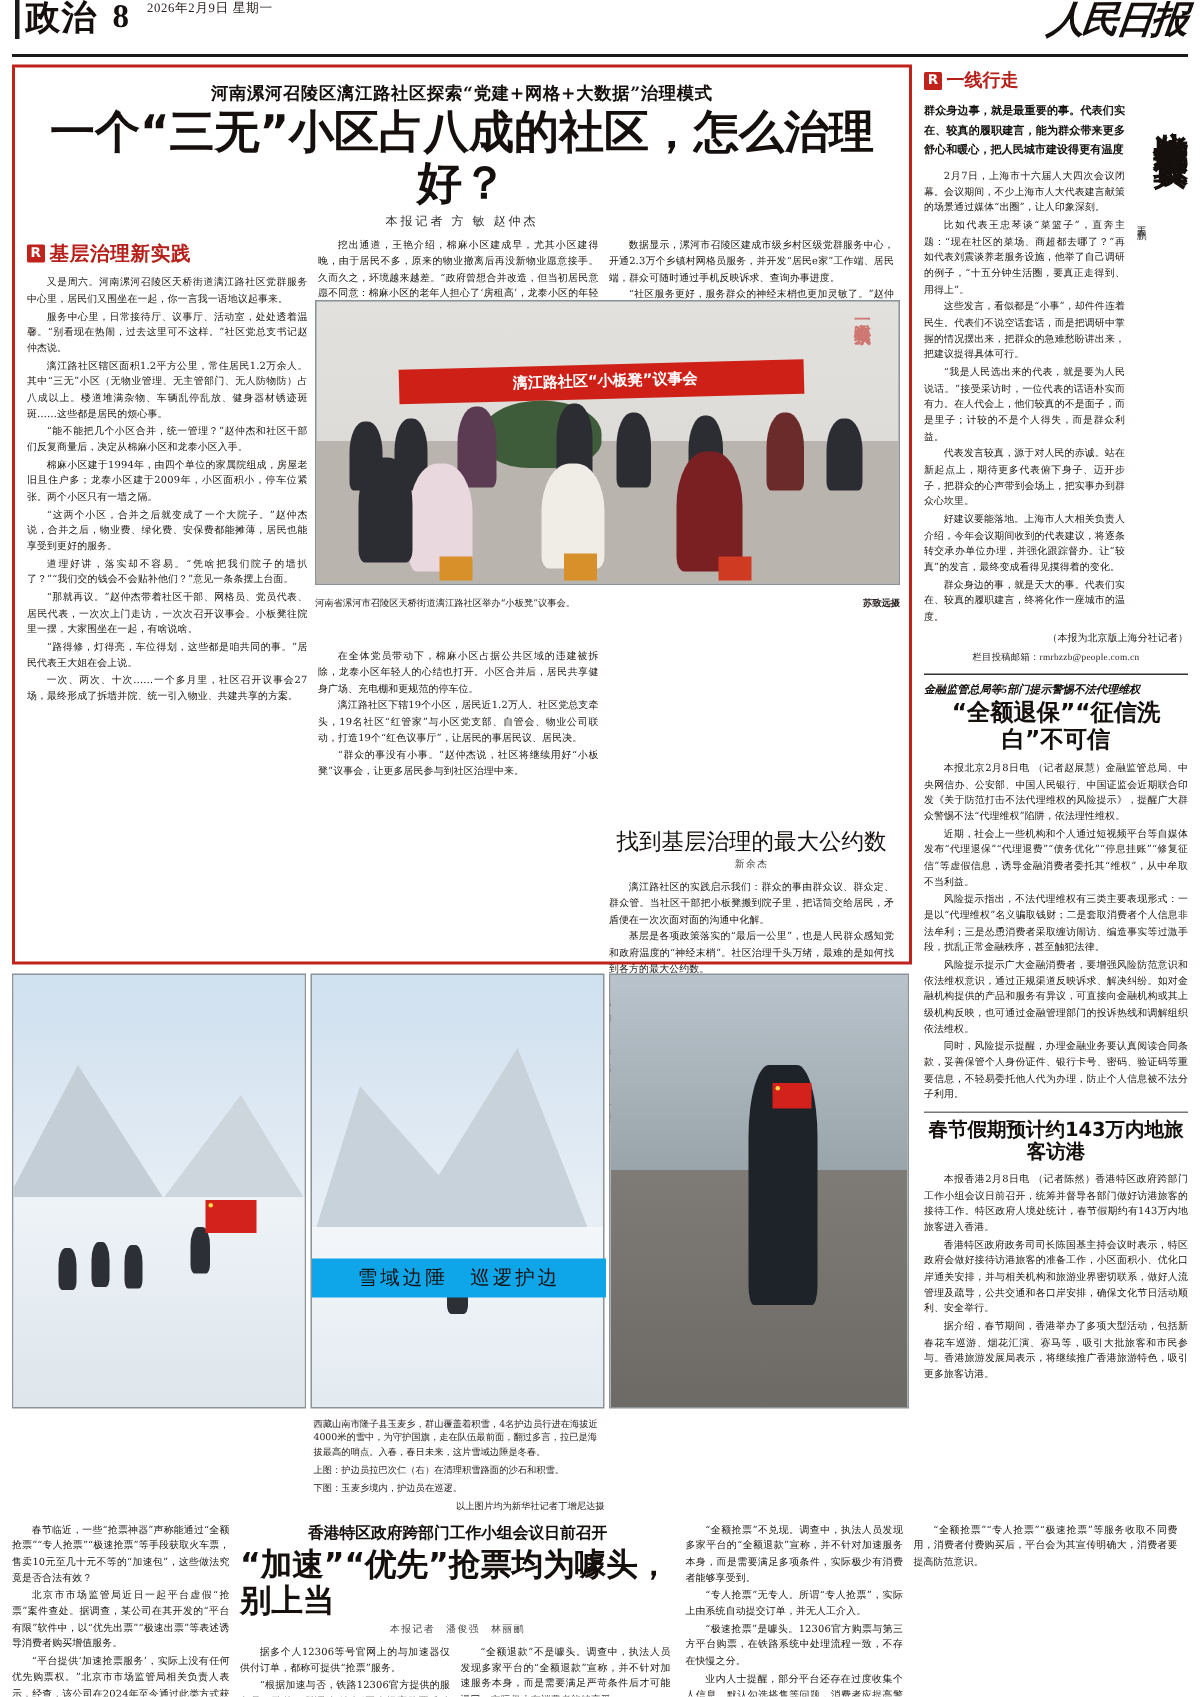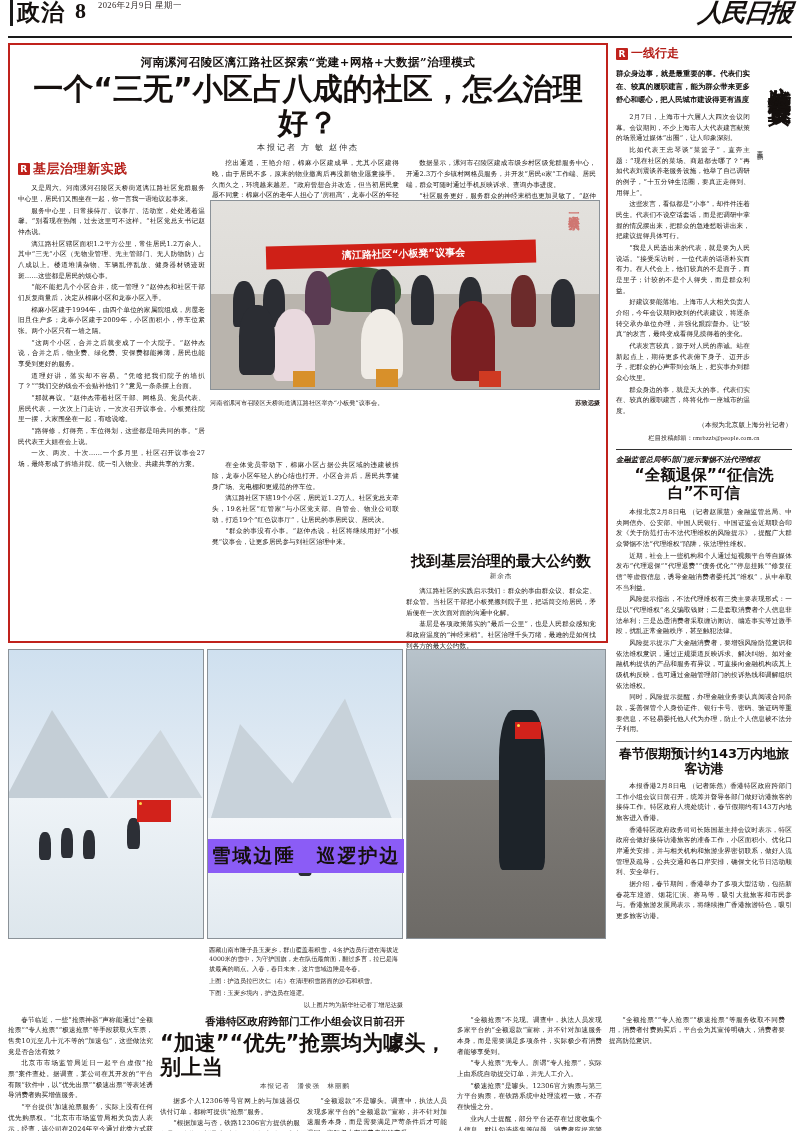--- a/index.html
+++ b/index.html
@@ -43,21 +43,21 @@
           line-height:12px;text-align:center;font-weight:bold;border-radius:1px;}
 
   .body-text{font-size:6.6px;line-height:1.62;text-align:justify;color:#1b1512;
              font-family:"DejaVu Serif",serif;letter-spacing:.1px;}
   .body-text p{margin:0 0 1px;text-indent:2em;}
 
   .photo{width:100%;background:#b9c2c8;position:relative;overflow:hidden;border:1px solid #8b9298;box-sizing:border-box;}
   .pcap{font-size:6.2px;line-height:1.5;margin-top:3px;color:#2a2220;font-family:"DejaVu Serif",serif;}
   .pcap .credit{float:right;font-weight:bold;}
 
-  .subhead{text-align:center;font-size:15px;font-weight:bold;margin:7px 0 1px;
+  .subhead{text-align:center;font-size:15px;font-weight:normal;margin:7px 0 1px;
            font-family:"DejaVu Sans","Liberation Sans",sans-serif;}
   .subbyline{text-align:center;font-size:6.5px;color:#444;margin-bottom:5px;letter-spacing:1px;}
 
   
   .rc-label{display:flex;align-items:center;gap:3px;font-size:12px;font-weight:bold;color:#b5201a;
             font-family:"DejaVu Sans","Liberation Sans",sans-serif;margin:2px 0 6px;}
   .rc-lead{font-size:7.4px;line-height:1.75;font-weight:bold;text-align:justify;color:#13100e;
            font-family:"DejaVu Serif",serif;}
   .rc-split{display:flex;gap:5px;margin-top:5px;}
   .rc-text{flex:1;}
@@ -138,21 +138,21 @@
             <p>一次、两次、十次……一个多月里，社区召开议事会27场，最终形成了拆墙并院、统一引入物业、共建共享的方案。</p>
           </div>
         </div>
 
         <div class="col c2">
           <div class="body-text" style="height:186px;overflow:hidden">
             <p>挖出通道，王艳介绍，棉麻小区建成早，尤其小区建得晚，由于居民不多，原来的物业撤离后再没新物业愿意接手。久而久之，环境越来越差。“政府曾想合并改造，但当初居民意愿不同意：棉麻小区的老年人担心了‘房租高’，龙泰小区的年轻人担心楼道拥挤。”赵仲杰说。</p>
             <p>“垃圾满地、车辆乱放、大家的安全和健康都受影响，我们还要忍多久？”居民大会上，王艳的话引起共鸣。党支部和自管会趁热打铁，拿出改造方案：引进简易物业、负责卫生保洁和安保照明、新增停车位、晾晒区、充电棚等，这下不少人动心了。</p>
             <p>“先改啥、后改啥、怎么改”，大家意见不一，有的希望增加绿地面积遮遮荫，有的希望多划些停车位。“针对这种情况，社区党支部、自管会、业主委员会广泛征求意见，从多数居民的共同意愿改起。”赵仲杰说。</p>
           </div>
-          <div class="body-text" style="margin-top:116px">
+          <div class="body-text" style="margin-top:88px">
             <p>在全体党员带动下，棉麻小区占据公共区域的违建被拆除，龙泰小区年轻人的心结也打开。小区合并后，居民共享健身广场、充电棚和更规范的停车位。</p>
             <p>漓江路社区下辖19个小区，居民近1.2万人。社区党总支牵头，19名社区“红管家”与小区党支部、自管会、物业公司联动，打造19个“红色议事厅”，让居民的事居民议、居民决。</p>
             <p>“群众的事没有小事。”赵仲杰说，社区将继续用好“小板凳”议事会，让更多居民参与到社区治理中来。</p>
           </div>
         </div>
 
         <div class="col c3">
           <div class="body-text" style="height:186px;overflow:hidden">
             <p>数据显示，漯河市召陵区建成市级乡村区级党群服务中心，开通2.3万个乡镇村网格员服务，并开发“居民e家”工作端、居民端，群众可随时通过手机反映诉求、查询办事进度。</p>
             <p>“社区服务更好，服务群众的神经末梢也更加灵敏了。”赵仲杰说。数据平台上线以来，社区的事项办理效率提升40%以上，居民满意度持续走高。</p>
@@ -213,22 +213,22 @@
       </div>
 
       <div class="rc-split">
         <div class="rc-text">
           <div class="rc-lead">群众身边事，就是最重要的事。代表们实在、较真的履职建言，能为群众带来更多舒心和暖心，把人民城市建设得更有温度</div>
           <div class="body-text" style="margin-top:5px">
             <p>2月7日，上海市十六届人大四次会议闭幕。会议期间，不少上海市人大代表建言献策的场景通过媒体“出圈”，让人印象深刻。</p>
             <p>比如代表王忠琴谈“菜篮子”，直奔主题：“现在社区的菜场、商超都去哪了？”再如代表刘震谈养老服务设施，他举了自己调研的例子，“十五分钟生活圈，要真正走得到、用得上”。</p>
             <p>这些发言，看似都是“小事”，却件件连着民生。代表们不说空话套话，而是把调研中掌握的情况摆出来，把群众的急难愁盼讲出来，把建议提得具体可行。</p>
             <p>“我是人民选出来的代表，就是要为人民说话。”接受采访时，一位代表的话语朴实而有力。在人代会上，他们较真的不是面子，而是里子；计较的不是个人得失，而是群众利益。</p>
+            <p>代表发言较真，源于对人民的赤诚。站在新起点上，期待更多代表俯下身子、迈开步子，把群众的心声带到会场上，把实事办到群众心坎里。</p>
             <p>好建议要能落地。上海市人大相关负责人介绍，今年会议期间收到的代表建议，将逐条转交承办单位办理，并强化跟踪督办。让“较真”的发言，最终变成看得见摸得着的变化。</p>
-            <p>代表发言较真，源于对人民的赤诚。站在新起点上，期待更多代表俯下身子、迈开步子，把群众的心声带到会场上，把实事办到群众心坎里。</p>
             <p>群众身边的事，就是天大的事。代表们实在、较真的履职建言，终将化作一座城市的温度。</p>
           </div>
         </div>
         <div class="vauthor">王云鹏</div>
         <div class="vtitle">这些代表发言很较真</div>
       </div>
 
       <div class="body-text" style="text-align:right;margin-top:2px">（本报为北京版上海分社记者）</div>
       <div class="mail">栏目投稿邮箱：rmrbzzb@people.com.cn</div>
       <hr class="rule">
@@ -283,21 +283,21 @@
         <div class="bigphoto" style="width:200px">
           <div class="rockbg"></div>
           <div style="position:absolute;left:0;top:0;width:100%;height:45%;background:linear-gradient(#b8c3cb,#9aa4ab)"></div>
           <div class="fig" style="left:92px;top:60px;width:46px;height:160px;border-radius:30% 30% 8% 8%;background:#1d2329"></div>
           <div class="flag" style="left:108px;top:72px;width:26px;height:17px"></div>
         </div>
       </div>
 
       <div style="position:relative">
         <div style="position:absolute;left:200px;top:-100px;width:196px;text-align:center">
-          <div style="font-size:19px;font-weight:bold;font-family:'DejaVu Sans',sans-serif;background:#8b5cf6;padding:4px 0;letter-spacing:2px">雪域边陲　巡逻护边</div>
+          <div style="font-size:13px;font-weight:normal;font-family:'DejaVu Sans',sans-serif;background:#0ea5e9;padding:4px 0;letter-spacing:2px">雪域边陲　巡逻护边</div>
         </div>
       </div>
 
       <div class="bcap-row">
         <div style="width:196px"></div>
         <div style="width:196px">
           <div class="pcap">西藏山南市隆子县玉麦乡，群山覆盖着积雪，4名护边员行进在海拔近4000米的雪中，为守护国旗，走在队伍最前面，翻过多言，拉已是海拔最高的哨点。入春，春日未来，这片雪域边陲是冬春。</div>
           <div class="pcap">上图：护边员拉巴次仁（右）在清理积雪路面的沙石和积雪。</div>
           <div class="pcap">下图：玉麦乡境内，护边员在巡逻。</div>
           <div class="pcap" style="text-align:right">以上图片均为新华社记者丁增尼达摄</div>

